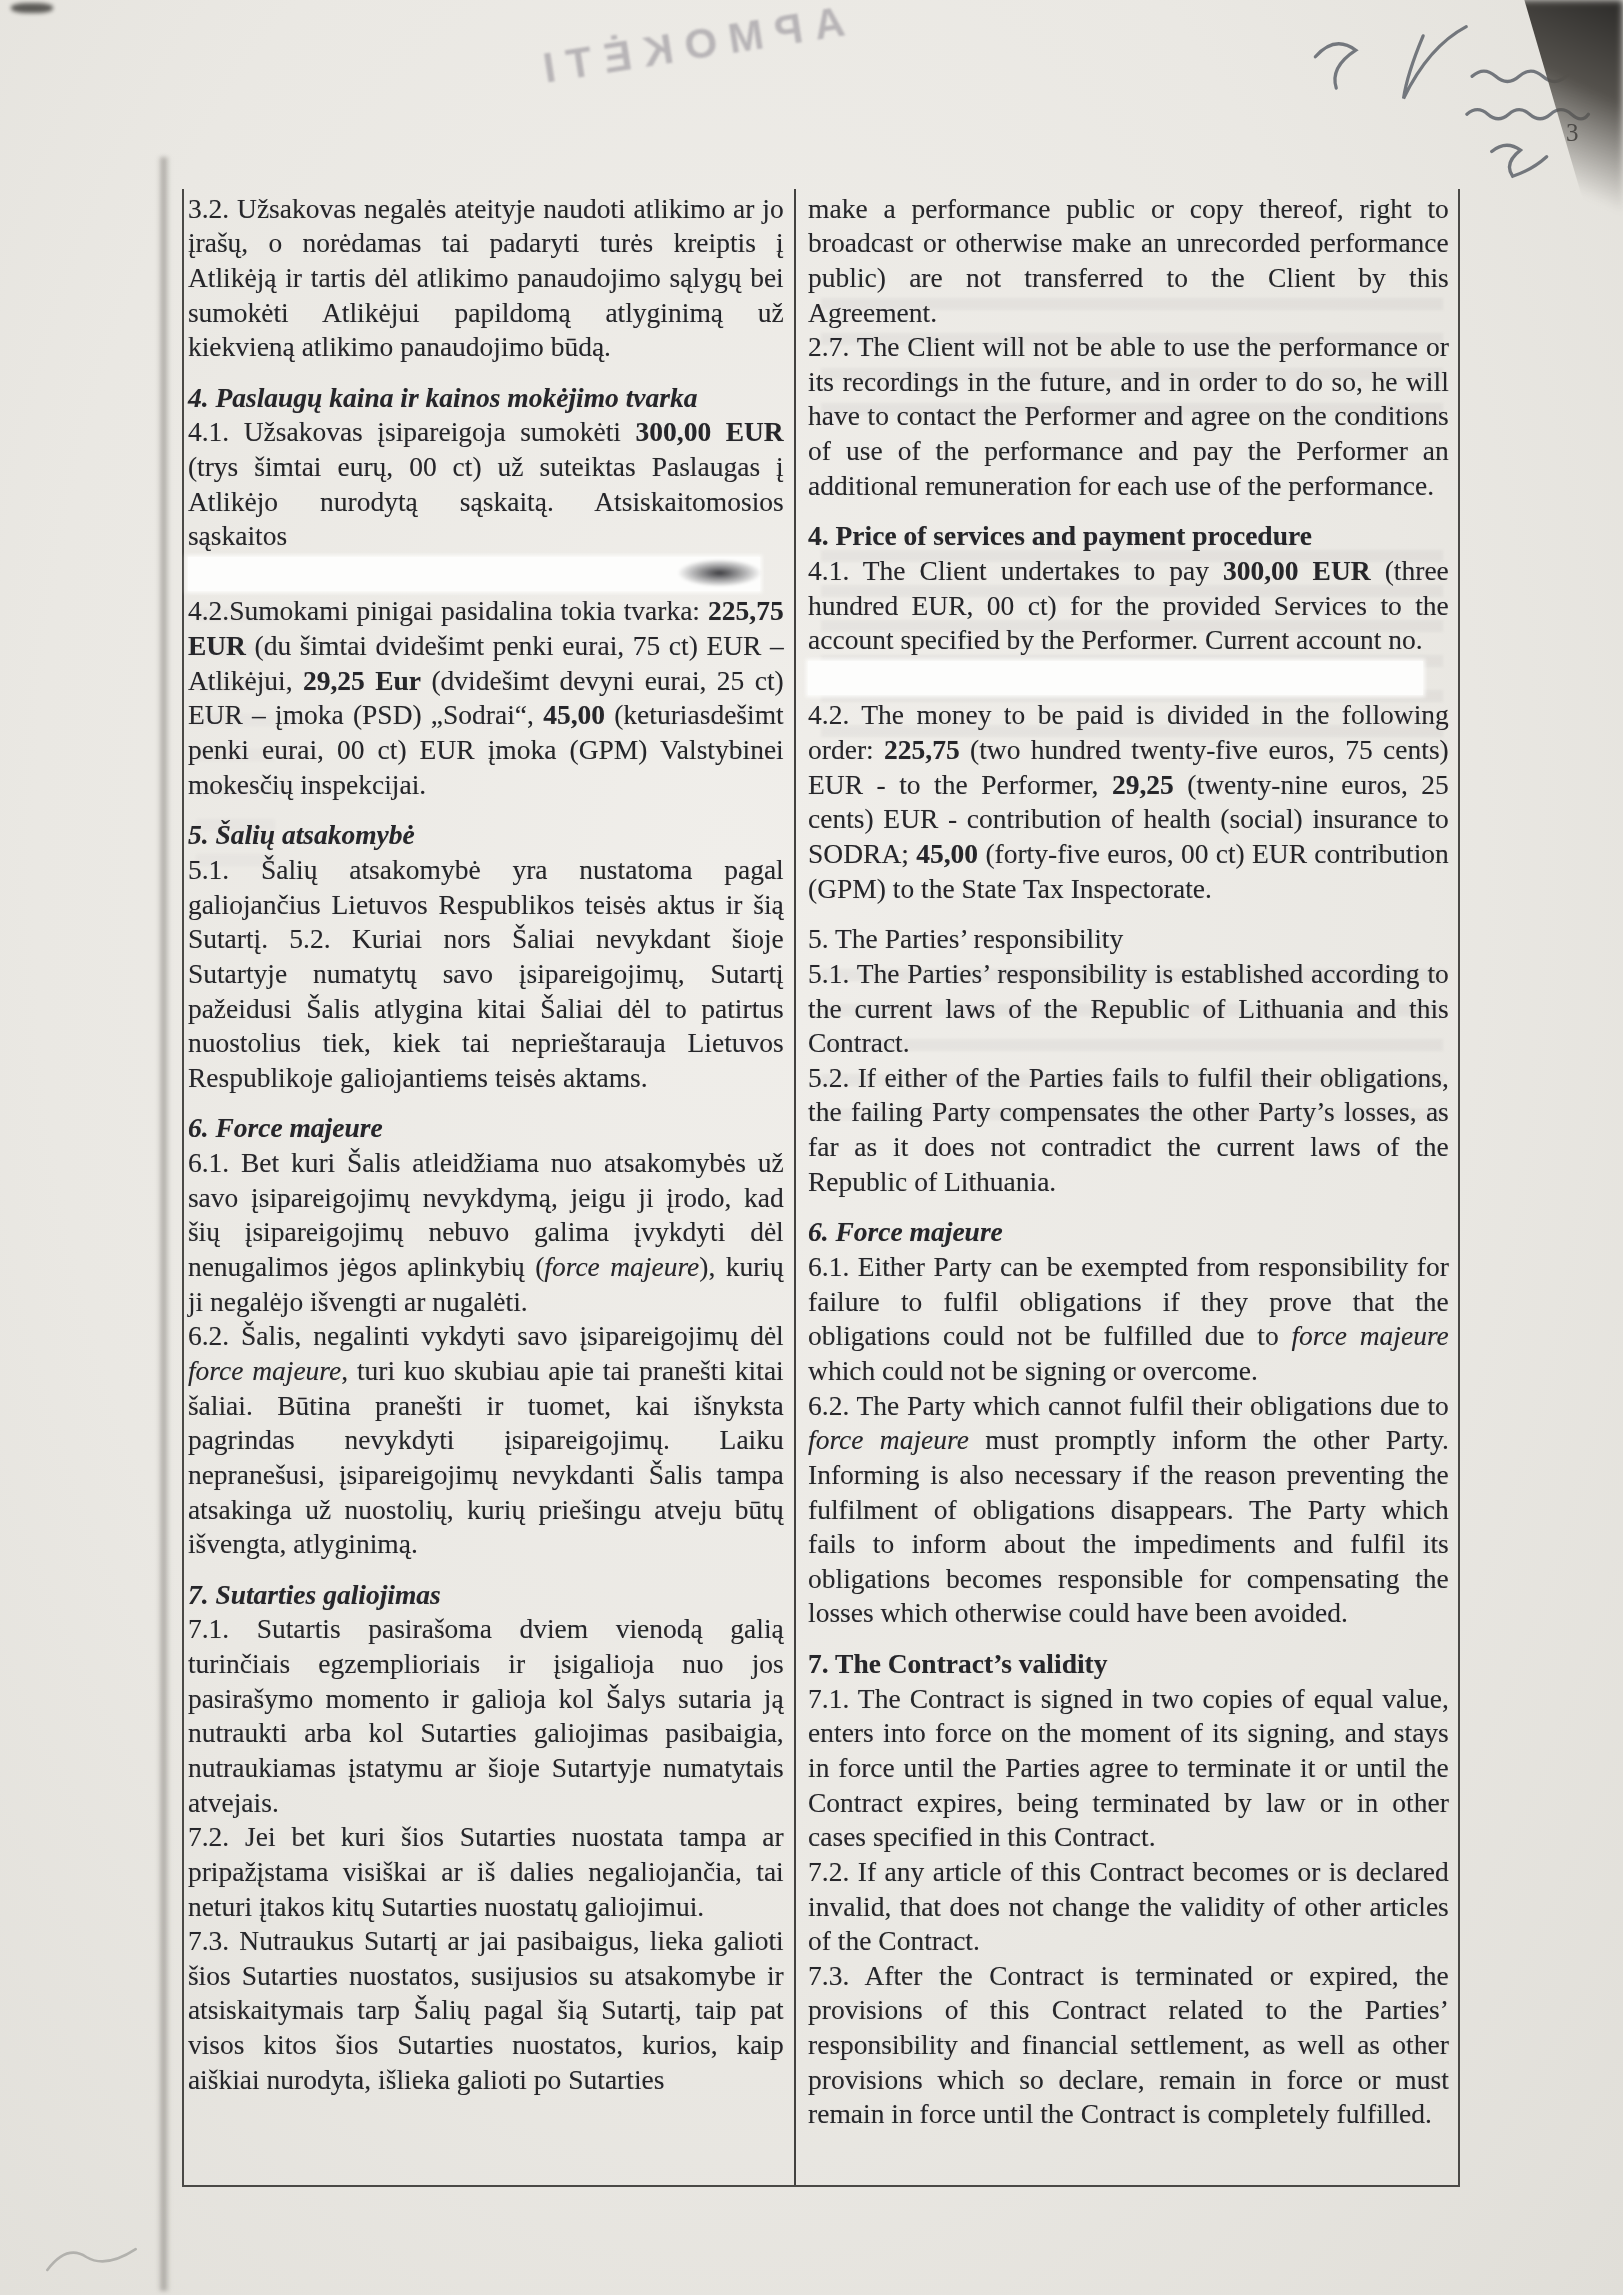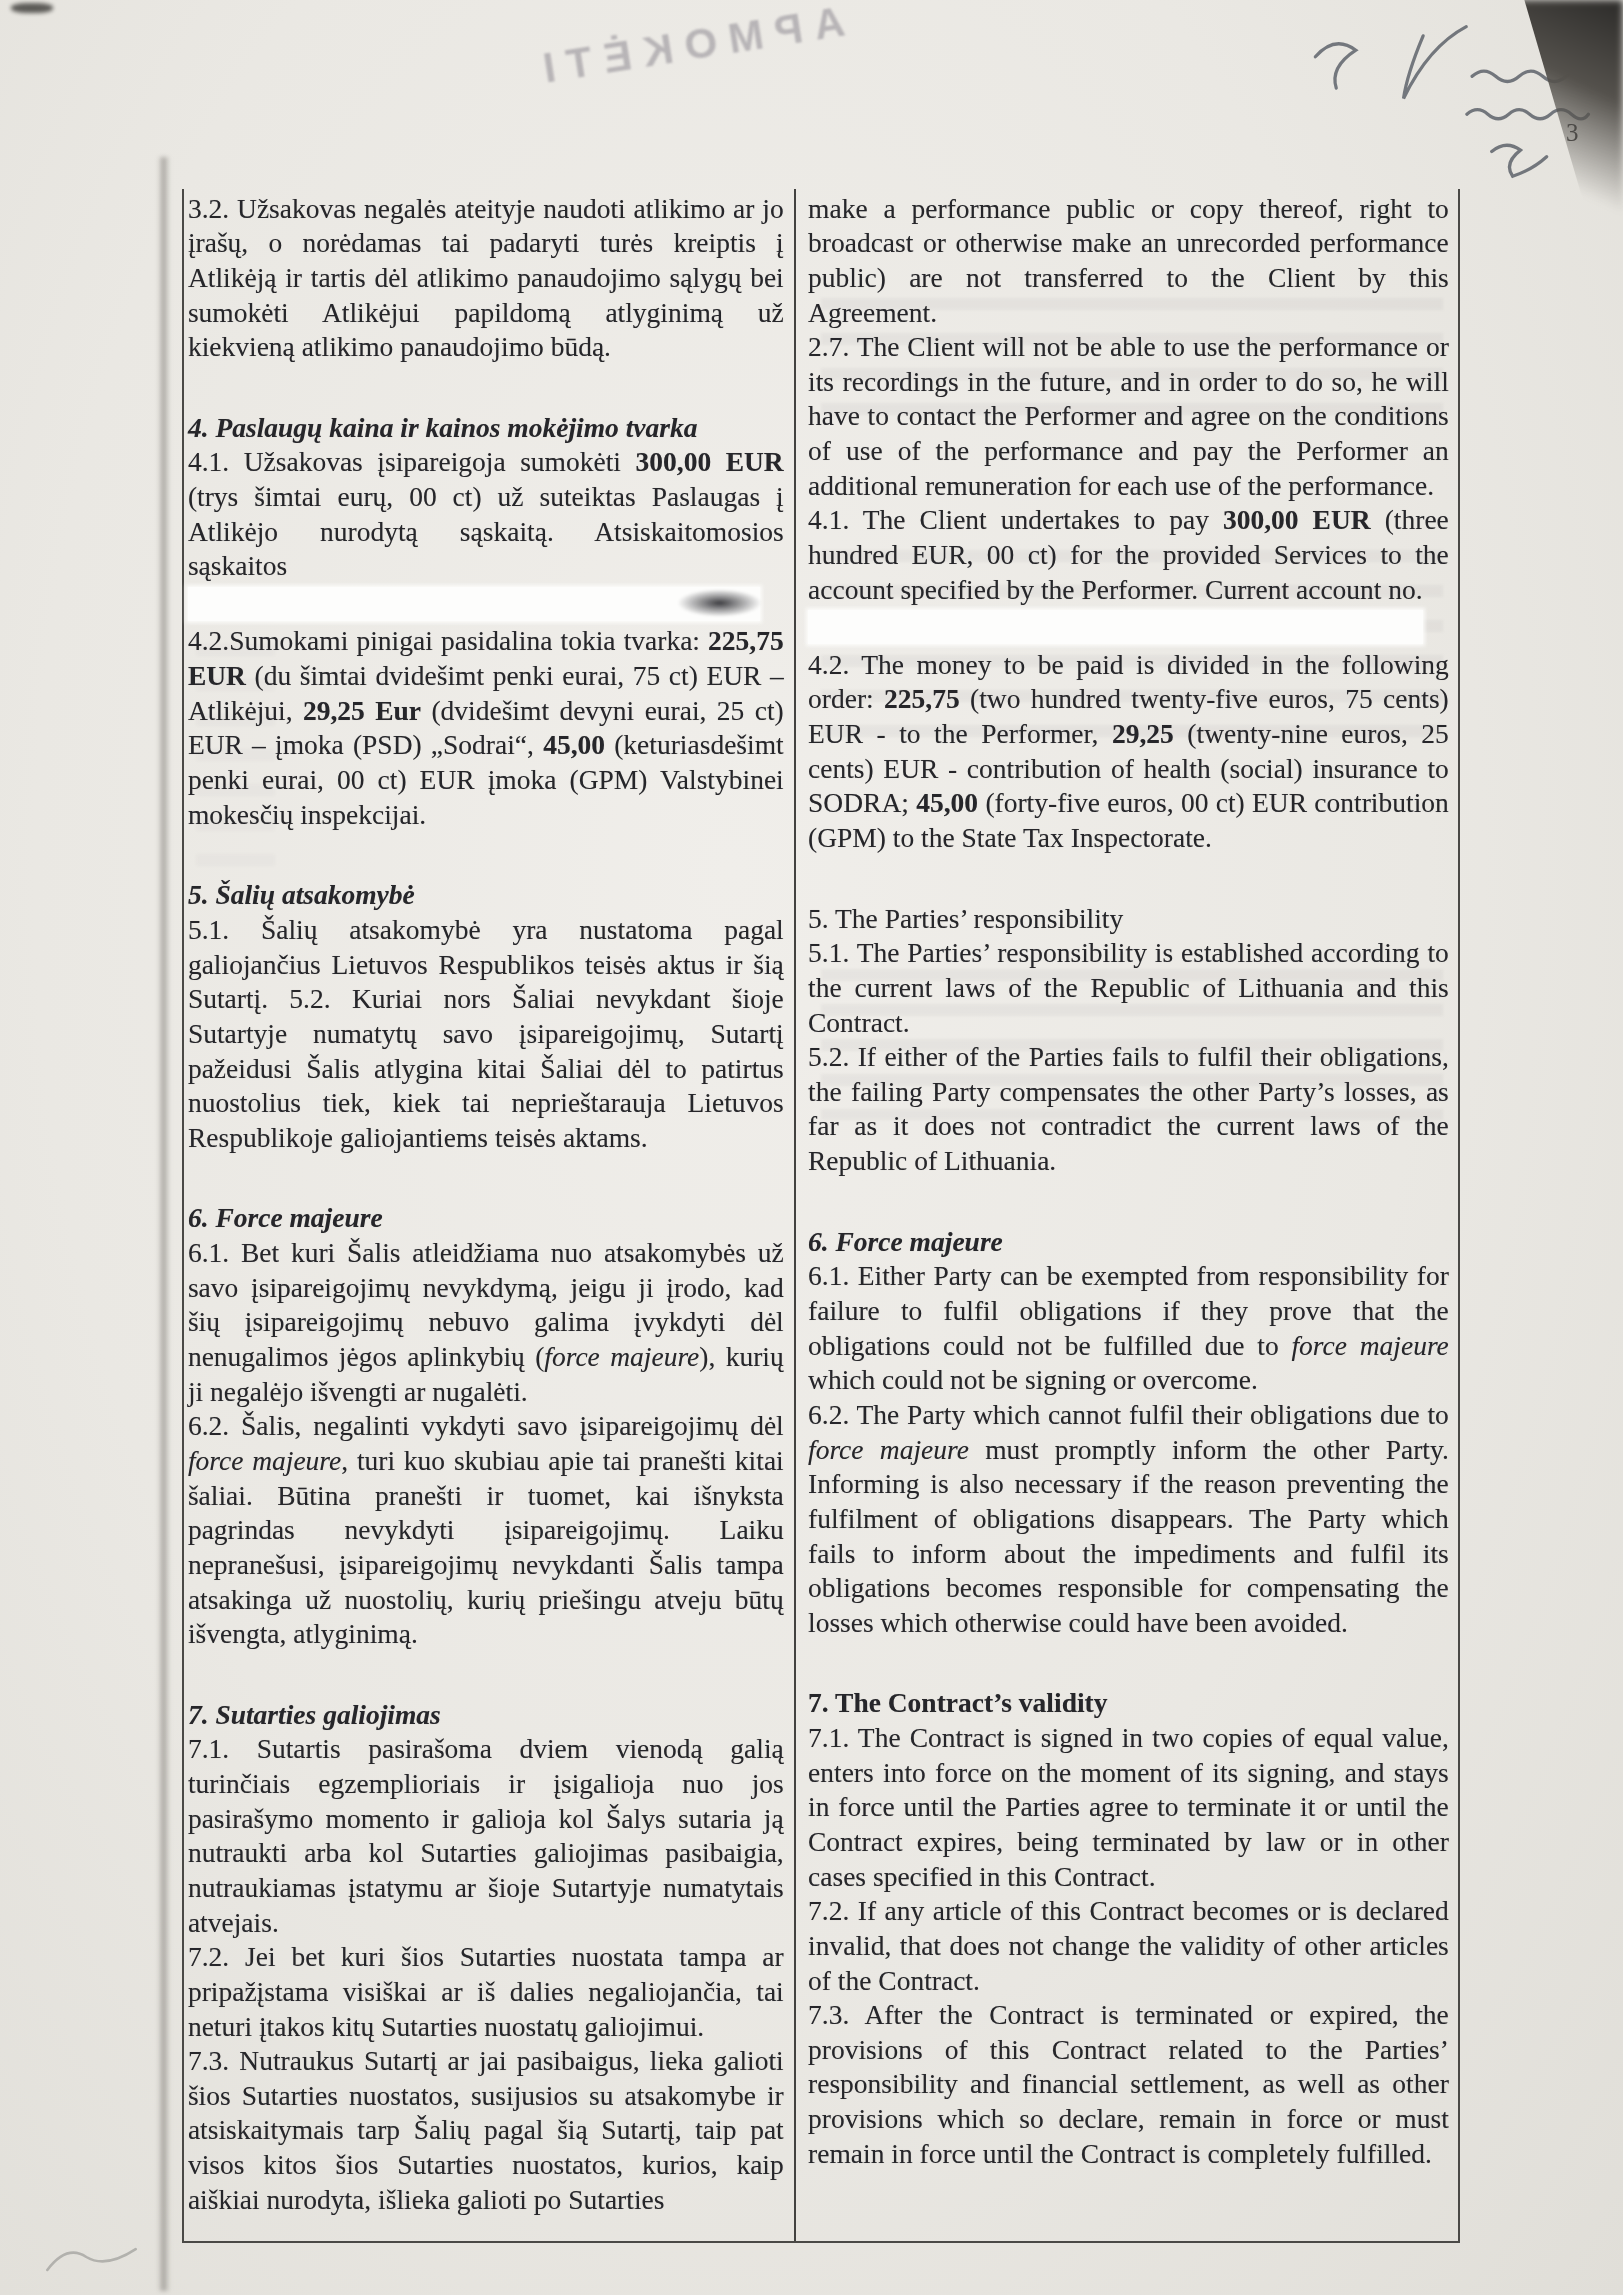--- a/index.html
+++ b/index.html
@@ -56,21 +56,21 @@
   
   .content{
     position:absolute;left:182px;top:189px;width:1278px;min-height:1998px;
     display:flex;z-index:2;box-sizing:border-box;
     border:2px solid #4a4946;border-top:none;
   }
   .col{box-sizing:border-box;font-size:27.5px;line-height:1.26;}
   .col-left{width:47.9%;padding:2.6px 10.5px 23.6px 3.9px;}
   .col-right{width:52.1%;border-left:2px solid #434240;padding:2.6px 9.2px 23.6px 11.8px;}
   .para{margin:0;text-align:justify;text-shadow:0 0 0.7px rgba(38,38,42,.28);}
-  .heading{margin:46px 0 0;text-align:left;text-shadow:0 0 0.7px rgba(38,38,42,.28);}
+  .heading{margin:16px 0 0;text-align:left;text-shadow:0 0 0.7px rgba(38,38,42,.28);}
   .col p:first-child{margin-top:0;}
   .redaction{
     position:relative;height:34px;width:96%;margin:2.6px 0 3.9px;
     background:#fdfdfc;box-shadow:0 0 3.9px 2px rgba(253,253,252,.9);
   }
   .redaction .smudge{
     position:absolute;right:-2.6px;top:2.6px;width:85px;height:27.5px;
     background:radial-gradient(ellipse,rgba(28,28,33,.85) 0%,rgba(28,28,33,0) 70%);
     filter:blur(1.3px);display:block;
   }
@@ -120,20 +120,21 @@
         <p class="para"><span>6.1. Bet kuri Šalis atleidžiama nuo atsakomybės už savo įsipareigojimų nevykdymą, jeigu ji įrodo, kad šių įsipareigojimų nebuvo galima įvykdyti dėl nenugalimos jėgos aplinkybių (</span><span style="font-style: italic;">force majeure</span><span>), kurių ji negalėjo išvengti ar nugalėti.</span></p>
         <p class="para"><span>6.2. Šalis, negalinti vykdyti savo įsipareigojimų dėl </span><span style="font-style: italic;">force majeure</span><span>, turi kuo skubiau apie tai pranešti kitai šaliai. Būtina pranešti ir tuomet, kai išnyksta pagrindas nevykdyti įsipareigojimų. Laiku nepranešusi, įsipareigojimų nevykdanti Šalis tampa atsakinga už nuostolių, kurių priešingu atveju būtų išvengta, atlyginimą.</span></p>
         <p class="heading"><span style="font-weight: 700; font-style: italic;">7. Sutarties galiojimas</span></p>
         <p class="para"><span>7.1. Sutartis pasirašoma dviem vienodą galią turinčiais egzemplioriais ir įsigalioja nuo jos pasirašymo momento ir galioja kol Šalys sutaria ją nutraukti arba kol Sutarties galiojimas pasibaigia, nutraukiamas įstatymu ar šioje Sutartyje numatytais atvejais.</span></p>
         <p class="para"><span>7.2. Jei bet kuri šios Sutarties nuostata tampa ar pripažįstama visiškai ar iš dalies negaliojančia, tai neturi įtakos kitų Sutarties nuostatų galiojimui.</span></p>
         <p class="para"><span>7.3. Nutraukus Sutartį ar jai pasibaigus, lieka galioti šios Sutarties nuostatos, susijusios su atsakomybe ir atsiskaitymais tarp Šalių pagal šią Sutartį, taip pat visos kitos šios Sutarties nuostatos, kurios, kaip aiškiai nurodyta, išlieka galioti po Sutarties</span></p>
       </div>
     <div class="col col-right">
         <p class="para"><span>make a performance public or copy thereof, right to broadcast or otherwise make an unrecorded performance public) are not transferred to the Client by this Agreement.</span></p>
         <p class="para"><span>2.7. The Client will not be able to use the performance or its recordings in the future, and in order to do so, he will have to contact the Performer and agree on the conditions of use of the performance and pay the Performer an additional remuneration for each use of the performance.</span></p>
+        <p class="heading"><span style="font-weight: 700;">4. Price of services and payment procedure</span></p>
         <p class="para"><span>4.1. The Client undertakes to pay </span><span style="font-weight: 700;">300,00 EUR</span><span> (three hundred EUR, 00 ct) for the provided Services to the account specified by the Performer. Current account no.</span></p>
         <div class="redaction"></div>
         <p class="para"><span>4.2. The money to be paid is divided in the following order: </span><span style="font-weight: 700;">225,75</span><span> (two hundred twenty-five euros, 75 cents) EUR - to the Performer, </span><span style="font-weight: 700;">29,25</span><span> (twenty-nine euros, 25 cents) EUR - contribution of health (social) insurance to SODRA; </span><span style="font-weight: 700;">45,00</span><span> (forty-five euros, 00 ct) EUR contribution (GPM) to the State Tax Inspectorate.</span></p>
         <p class="heading"><span style="font-weight: 400;">5. The Parties’ responsibility</span></p>
         <p class="para"><span>5.1. The Parties’ responsibility is established according to the current laws of the Republic of Lithuania and this Contract.</span></p>
         <p class="para"><span>5.2. If either of the Parties fails to fulfil their obligations, the failing Party compensates the other Party’s losses, as far as it does not contradict the current laws of the Republic of Lithuania.</span></p>
         <p class="heading"><span style="font-weight: 700; font-style: italic;">6. Force majeure</span></p>
         <p class="para"><span>6.1. Either Party can be exempted from responsibility for failure to fulfil obligations if they prove that the obligations could not be fulfilled due to </span><span style="font-style: italic;">force majeure</span><span> which could not be signing or overcome.</span></p>
         <p class="para"><span>6.2. The Party which cannot fulfil their obligations due to </span><span style="font-style: italic;">force majeure</span><span> must promptly inform the other Party. Informing is also necessary if the reason preventing the fulfilment of obligations disappears. The Party which fails to inform about the impediments and fulfil its obligations becomes responsible for compensating the losses which otherwise could have been avoided.</span></p>
         <p class="heading"><span style="font-weight: 700;">7. The Contract’s validity</span></p>

